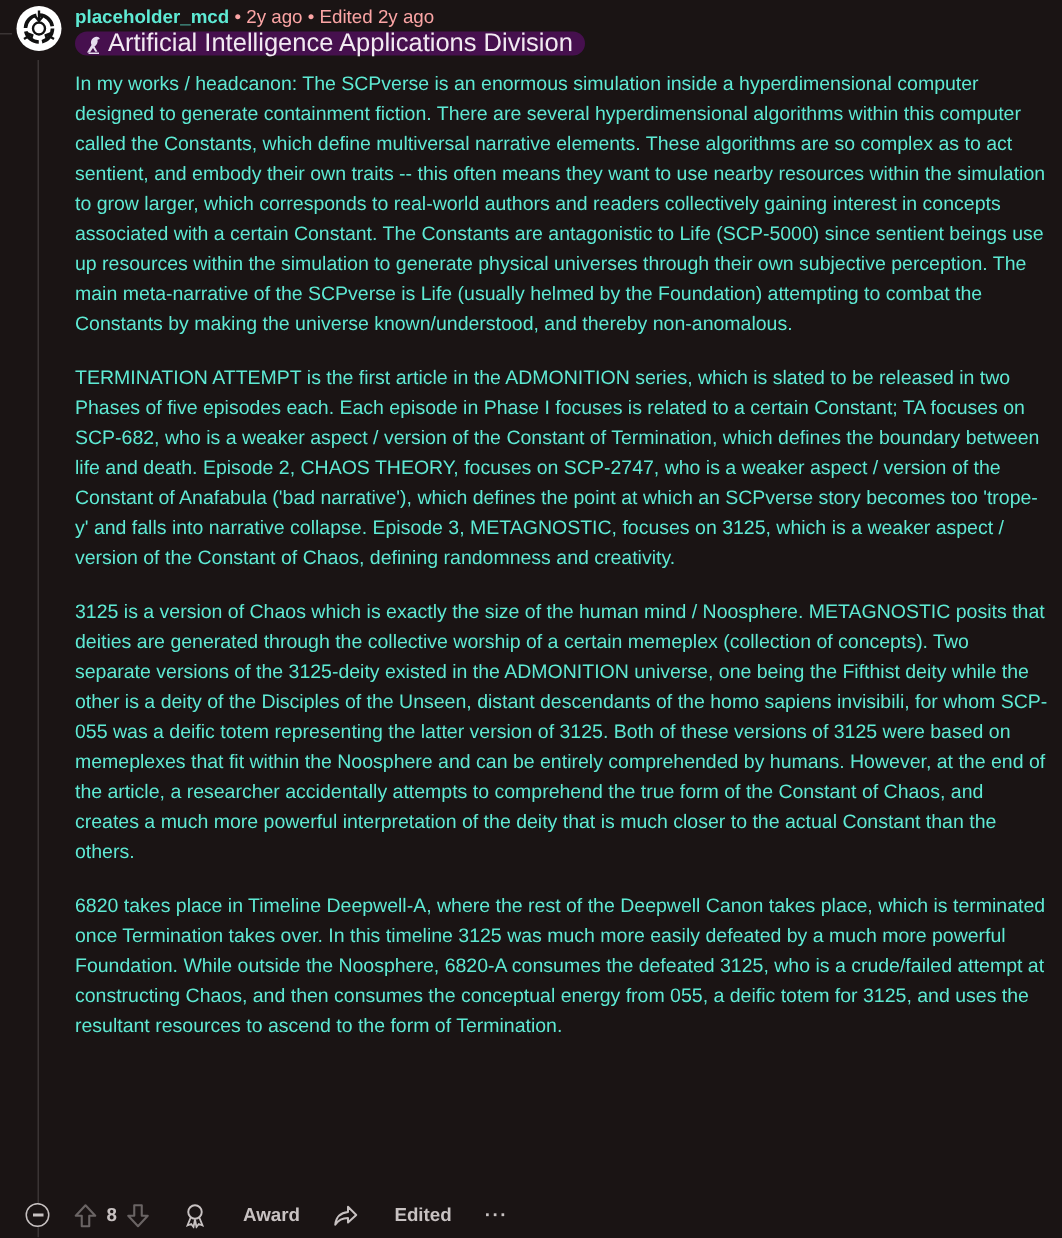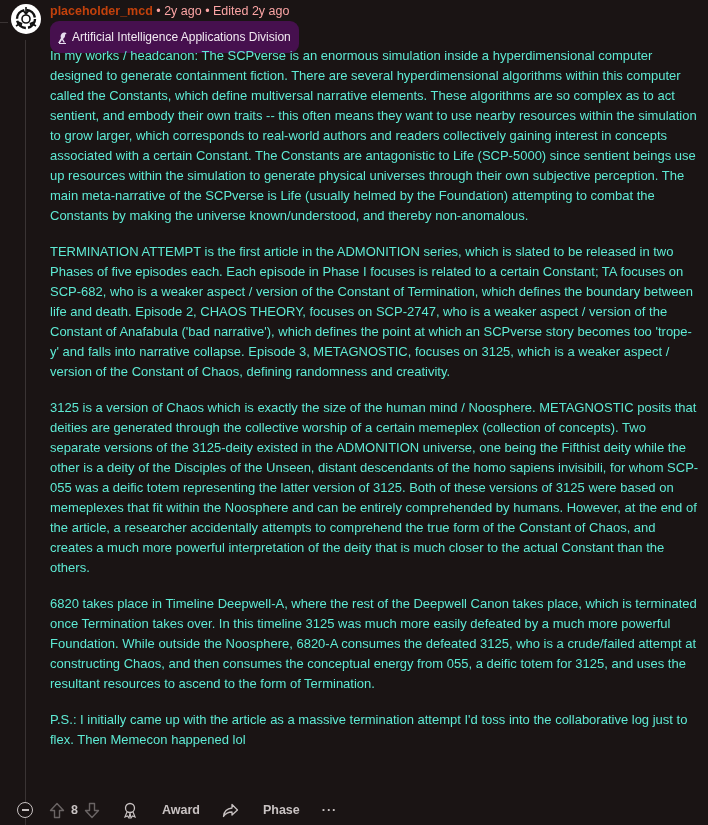--- a/index.html
+++ b/index.html
@@ -45,36 +45,36 @@
     }
     .header {
       position: absolute;
       left: 50px;
       top: 3px;
       font-size: 12.5px;
       line-height: 16px;
       white-space: nowrap;
     }
     .username {
-      color: #c2410c;
+      color: #5eead4;
       font-weight: bold;
     }
     .meta {
       color: #fca5a5;
     }
     .flair {
       position: absolute;
       left: 50px;
       top: 21px;
-      height: 32px;
+      height: 16px;
       padding: 0 8px 0 6px;
       border-radius: 9px;
       background: #46104e;
       color: #f2eaf2;
-      font-size: 12px;
+      font-size: 17px;
       line-height: 16px;
       display: flex;
       align-items: center;
       gap: 4px;
       white-space: nowrap;
     }
     .body {
       position: absolute;
       left: 50px;
       top: 46px;
@@ -159,21 +159,20 @@
     <path d="M3 12.5 L10 12.5" stroke="#e6dcee" stroke-width="1"></path>
   </svg>
   <span>Artificial Intelligence Applications Division</span>
 </div>
 
 <div class="body">
   <p>In my works / headcanon: The SCPverse is an enormous simulation inside a hyperdimensional computer designed to generate containment fiction. There are several hyperdimensional algorithms within this computer called the Constants, which define multiversal narrative elements. These algorithms are so complex as to act sentient, and embody their own traits -- this often means they want to use nearby resources within the simulation to grow larger, which corresponds to real-world authors and readers collectively gaining interest in concepts associated with a certain Constant. The Constants are antagonistic to Life (SCP-5000) since sentient beings use up resources within the simulation to generate physical universes through their own subjective perception. The main meta-narrative of the SCPverse is Life (usually helmed by the Foundation) attempting to combat the Constants by making the universe known/understood, and thereby non-anomalous.</p>
   <p>TERMINATION ATTEMPT is the first article in the ADMONITION series, which is slated to be released in two Phases of five episodes each. Each episode in Phase I focuses is related to a certain Constant; TA focuses on SCP-682, who is a weaker aspect / version of the Constant of Termination, which defines the boundary between life and death. Episode 2, CHAOS THEORY, focuses on SCP-2747, who is a weaker aspect / version of the Constant of Anafabula ('bad narrative'), which defines the point at which an SCPverse story becomes too 'trope-y' and falls into narrative collapse. Episode 3, METAGNOSTIC, focuses on 3125, which is a weaker aspect / version of the Constant of Chaos, defining randomness and creativity.</p>
   <p>3125 is a version of Chaos which is exactly the size of the human mind / Noosphere. METAGNOSTIC posits that deities are generated through the collective worship of a certain memeplex (collection of concepts). Two separate versions of the 3125-deity existed in the ADMONITION universe, one being the Fifthist deity while the other is a deity of the Disciples of the Unseen, distant descendants of the homo sapiens invisibili, for whom SCP-055 was a deific totem representing the latter version of 3125. Both of these versions of 3125 were based on memeplexes that fit within the Noosphere and can be entirely comprehended by humans. However, at the end of the article, a researcher accidentally attempts to comprehend the true form of the Constant of Chaos, and creates a much more powerful interpretation of the deity that is much closer to the actual Constant than the others.</p>
   <p>6820 takes place in Timeline Deepwell-A, where the rest of the Deepwell Canon takes place, which is terminated once Termination takes over. In this timeline 3125 was much more easily defeated by a much more powerful Foundation. While outside the Noosphere, 6820-A consumes the defeated 3125, who is a crude/failed attempt at constructing Chaos, and then consumes the conceptual energy from 055, a deific totem for 3125, and uses the resultant resources to ascend to the form of Termination.</p>
-  <p>P.S.: I initially came up with the article as a massive termination attempt I'd toss into the collaborative log just to flex. Then Memecon happened lol</p>
 </div>
 
 <div class="actions">
   <div class="collapse">
       <span></span>
     </div>
   <div class="vote">
     <svg width="16" height="17" viewBox="0 0 16 17">
       <path d="M8 1.5 L14.5 8.5 L10.5 8.5 L10.5 15.5 L5.5 15.5 L5.5 8.5 L1.5 8.5 Z" fill="none" stroke="#6a6464" stroke-width="1.4" stroke-linejoin="round"></path>
     </svg>
@@ -186,16 +185,16 @@
     <svg width="16" height="17" viewBox="0 0 16 17">
       <circle cx="8" cy="6" r="4.5" fill="none" stroke="#c8c2c2" stroke-width="1.3"></circle>
       <path d="M5 10 L3 15 L5.5 14 L7 16 L8 11 M11 10 L13 15 L10.5 14 L9 16 L8 11" fill="none" stroke="#c8c2c2" stroke-width="1.2"></path>
     </svg>
     <span>Award</span>
   </div>
   <div class="btn">
     <svg width="17" height="15" viewBox="0 0 17 15">
       <path d="M10 1.5 L15.5 7 L10 12 L10 9 C6 9 3.5 10.5 1.5 13.5 C2 8.5 5 5.5 10 5 Z" fill="none" stroke="#c8c2c2" stroke-width="1.3" stroke-linejoin="round"></path>
     </svg>
-    <span>Phase</span>
+    <span>Edited</span>
   </div>
   <div class="more">···</div>
 </div>
 
 </body></html>

